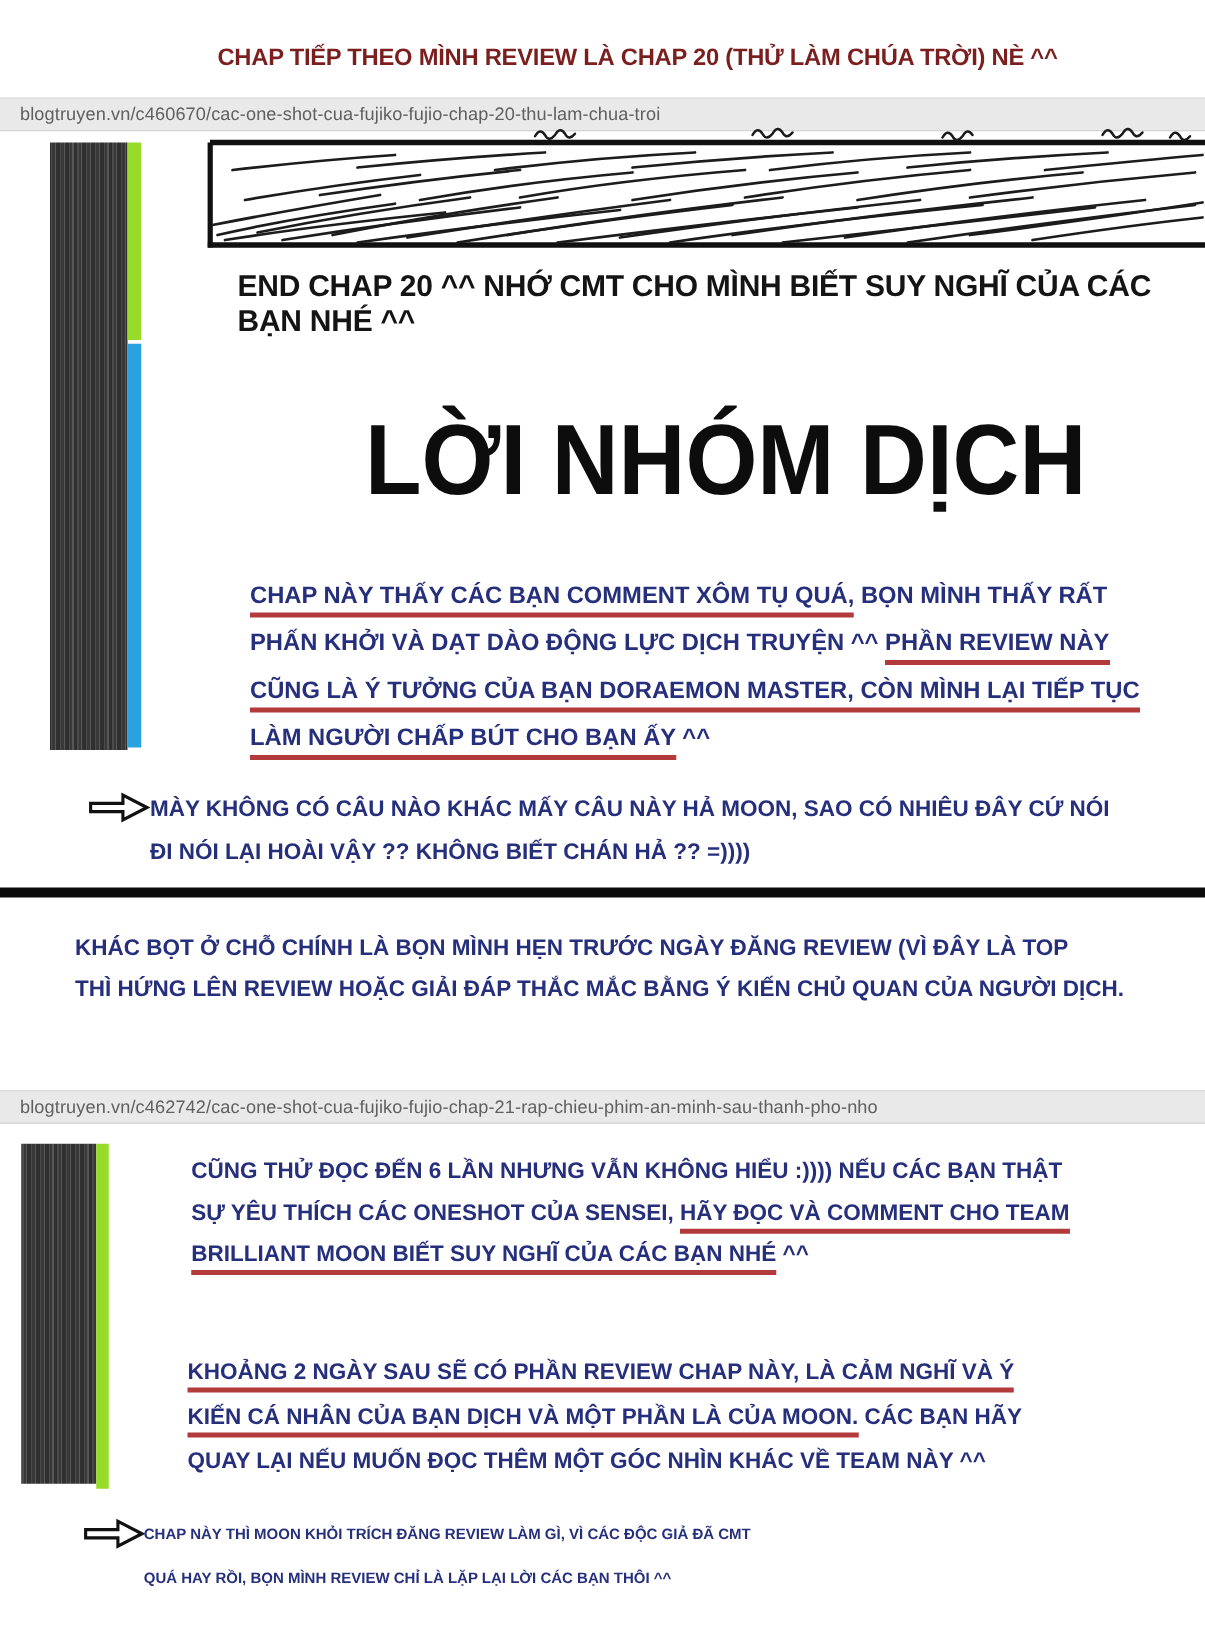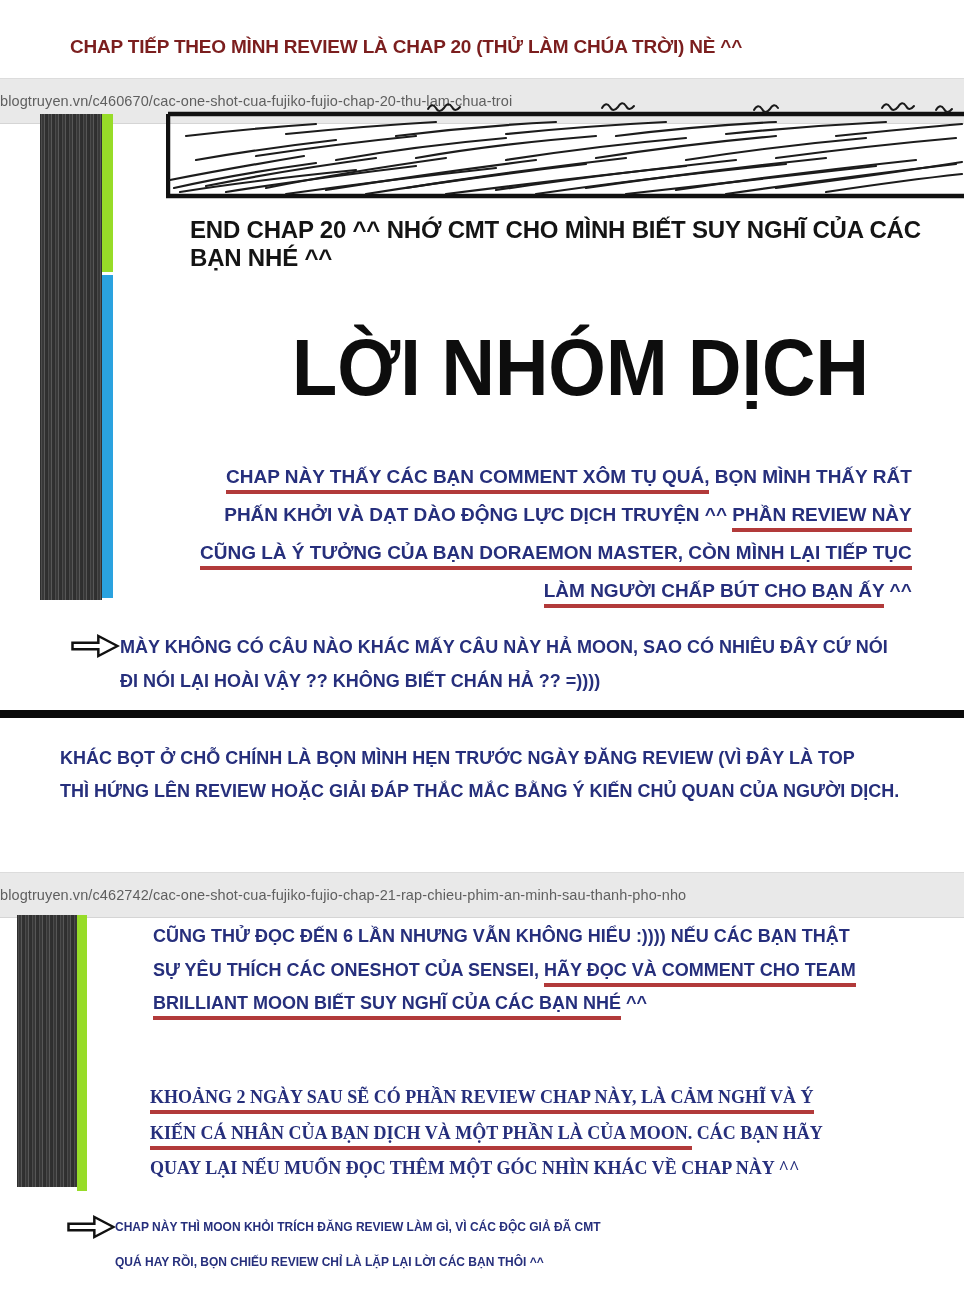--- a/index.html
+++ b/index.html
@@ -9,26 +9,26 @@
   }
   *{margin:0;padding:0;box-sizing:border-box;}
   html,body{background:#ffffff;}
   body{font-family:"Liberation Sans",sans-serif;}
   #stage{position:relative;width:964px;height:1300px;overflow:hidden;background:#fff;}
 
   .abs{position:absolute;}
 
   
   #top-note{left:70px;top:36px;width:880px;font-size:19px;font-weight:bold;
-    color:var(--note-red);letter-spacing:-0.2px;}
+    color:var(--note-red);letter-spacing:-0.2px;text-align:center;}
 
   
-  .url-bar{left:0;width:964px;height:46px;background:var(--urlbar-bg);
+  .url-bar{left:0;width:964px;height:27px;background:var(--urlbar-bg);
     border-top:1px solid #dcdcdc;border-bottom:1px solid #d5d5d5;
-    display:flex;align-items:center;padding-left:0;}
+    display:flex;align-items:center;padding-left:16px;}
   .url-bar span{font-size:14.5px;color:var(--urlbar-text);letter-spacing:0.1px;}
   #url-bar-1{top:78px;}
   #url-bar-2{top:872px;}
 
   
   .spine{background:
     repeating-linear-gradient(90deg,#2e2e2e 0 1px,#4b4b4b 1px 2px,#383838 2px 4px,#575757 4px 5px,#303030 5px 7px);}
   .stripe{background:var(--stripe-green);}
   .stripe.blue{background:var(--stripe-blue);}
 
@@ -41,36 +41,36 @@
 
   
   #group-title{left:120px;top:322px;width:900px;font-size:74px;font-weight:bold;
     color:#0d0d0d;letter-spacing:0px;transform:scaleY(1.08);transform-origin:0 0;
     white-space:nowrap;text-align:left;padding-left:172px;}
 
   .para .tline{white-space:nowrap;font-weight:bold;color:var(--body-blue);}
   .u{border-bottom:4px solid var(--underline-red);padding-bottom:3px;}
 
   #para-note20{left:200px;top:458px;font-size:19px;}
-  #para-note20 .tline{line-height:38px;text-align:right;}
+  #para-note20 .tline{line-height:38px;}
 
   .aside-text{font-weight:bold;color:var(--body-blue);}
   #aside1-text{left:120px;top:630px;font-size:18px;}
   #aside1-text .tline{line-height:34px;white-space:nowrap;}
 
   #divider{left:0;top:710px;width:964px;height:8px;background:#0a0a0a;}
 
   #para-intro21{left:60px;top:742px;font-size:18px;}
   #para-intro21 .tline{line-height:33px;}
 
   #para-note21{left:153px;top:920px;font-size:18px;}
   #para-note21 .tline{line-height:33.5px;}
 
   #para-review21{left:150px;top:1080px;font-size:18px;}
-  #para-review21 .tline{line-height:35.5px;font-family:Liberation Serif, serif;}
+  #para-review21 .tline{line-height:35.5px;}
 
   #aside2-text{left:115px;top:1210px;font-size:12px;}
   #aside2-text .tline{line-height:35px;white-space:nowrap;}
 
   .arrow-icon{width:50px;height:28px;}
 </style>
 </head>
 <body>
 
 <div id="stage">
@@ -171,24 +171,24 @@
 
   <div id="para-note21" class="abs para">
       <div class="tline"><span>CŨNG THỬ ĐỌC ĐẾN 6 LẦN NHƯNG VẪN KHÔNG HIỂU :))))  NẾU CÁC BẠN THẬT</span></div>
       <div class="tline"><span>SỰ YÊU THÍCH CÁC ONESHOT CỦA SENSEI, </span><span class="u">HÃY ĐỌC VÀ COMMENT CHO  TEAM</span></div>
       <div class="tline"><span class="u">BRILLIANT MOON BIẾT SUY NGHĨ CỦA CÁC BẠN NHÉ</span><span> ^^</span></div>
     </div>
 
   <div id="para-review21" class="abs para">
       <div class="tline"><span class="u">KHOẢNG 2 NGÀY SAU SẼ CÓ PHẦN REVIEW CHAP NÀY, LÀ CẢM NGHĨ VÀ Ý</span></div>
       <div class="tline"><span class="u">KIẾN CÁ NHÂN CỦA BẠN DỊCH VÀ MỘT PHẦN LÀ CỦA MOON.</span><span> CÁC BẠN HÃY</span></div>
-      <div class="tline"><span>QUAY LẠI NẾU MUỐN ĐỌC THÊM MỘT GÓC NHÌN KHÁC VỀ CHAP NÀY ^^</span></div>
+      <div class="tline"><span>QUAY LẠI NẾU MUỐN ĐỌC THÊM MỘT GÓC NHÌN KHÁC VỀ TEAM NÀY ^^</span></div>
     </div>
 
   <svg class="abs arrow-icon" style="left:66px;top:1213px;" viewBox="0 0 60 30">
     <polygon points="3,11 34,11 34,3 57,15 34,27 34,19 3,19" fill="#fff" stroke="#111" stroke-width="3"></polygon>
   </svg>
   <div id="aside2-text" class="abs para aside-text">
       <div class="tline">CHAP NÀY THÌ MOON KHỎI TRÍCH ĐĂNG REVIEW LÀM GÌ, VÌ CÁC ĐỘC GIẢ ĐÃ CMT</div>
-      <div class="tline">QUÁ HAY RỒI, BỌN CHIẾU REVIEW CHỈ LÀ LẶP LẠI LỜI CÁC BẠN THÔI ^^</div>
+      <div class="tline">QUÁ HAY RỒI, BỌN MÌNH REVIEW CHỈ LÀ LẶP LẠI LỜI CÁC BẠN THÔI ^^</div>
     </div>
 
 </div>
 
 </body></html>

